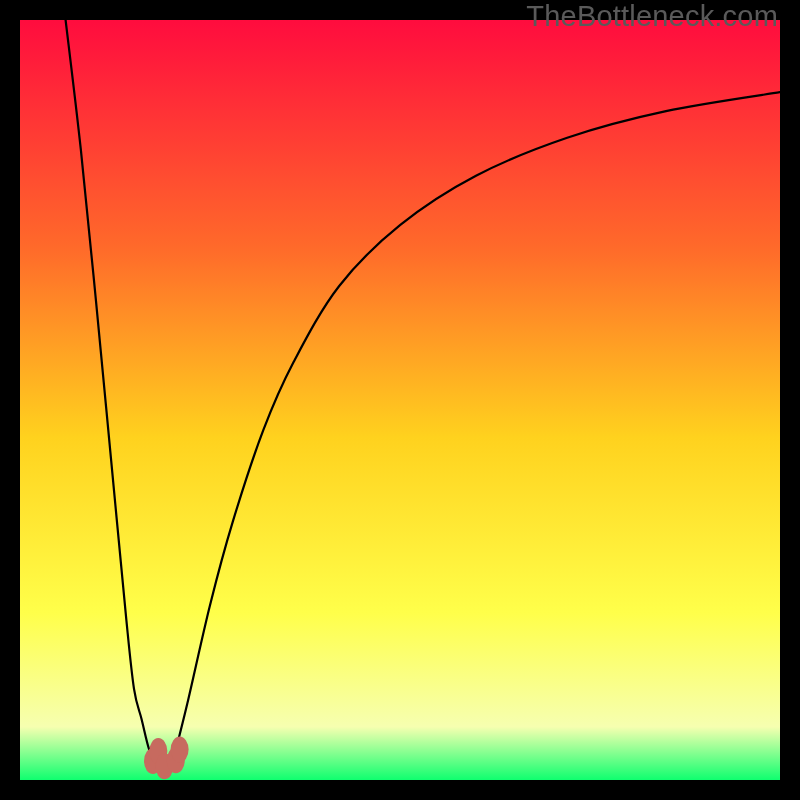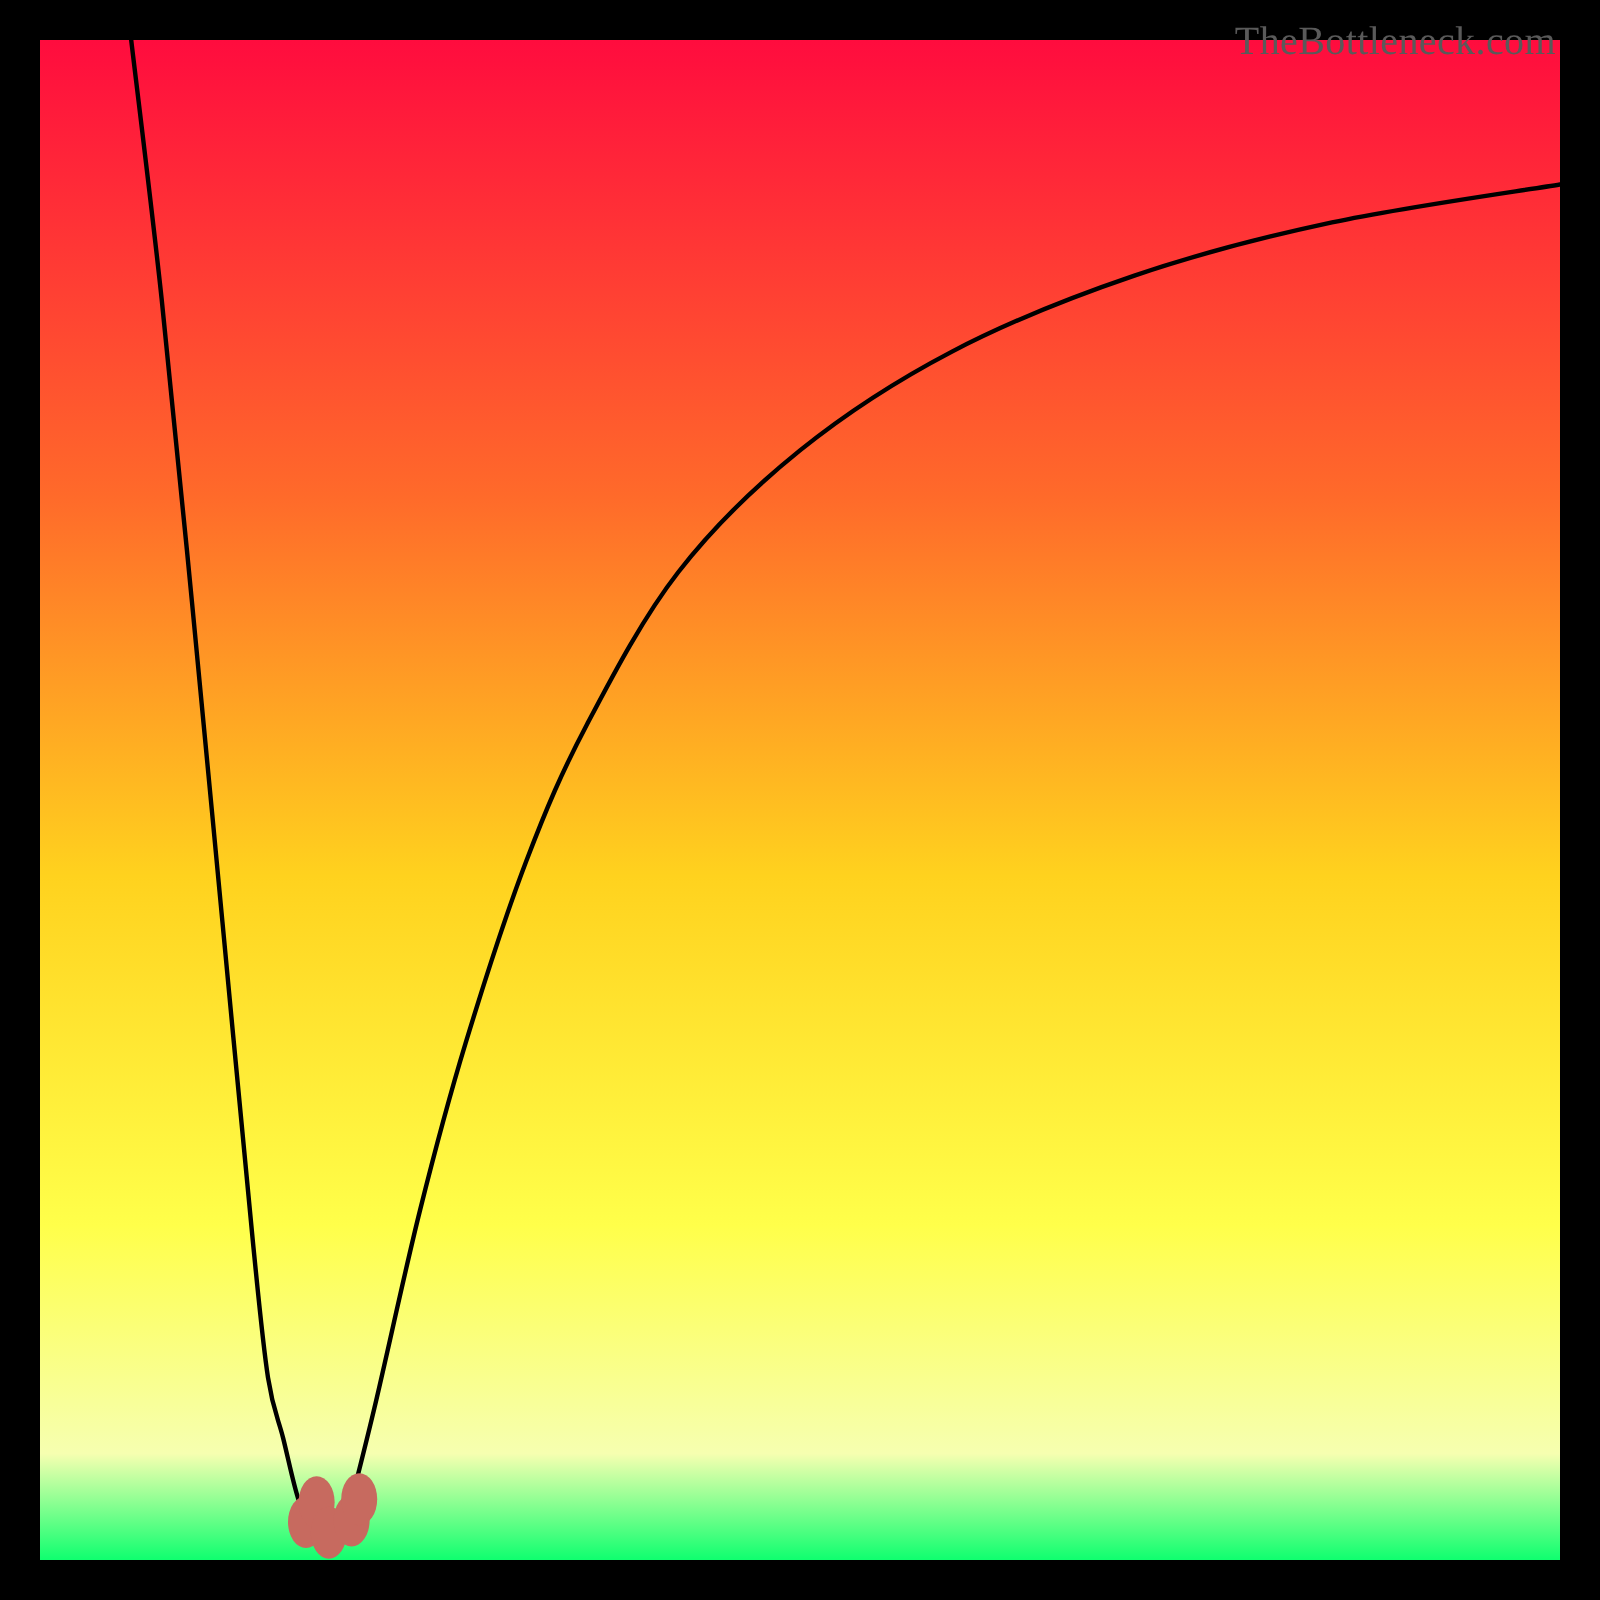--- a/index.html
+++ b/index.html
@@ -13,24 +13,24 @@
   .frame {
     position: absolute;
     left: 20px;
     top: 20px;
     width: 760px;
     height: 760px;
     background: #000;
   }
   .watermark {
     position: absolute;
-    top: 10px;
+    top: 0px;
     right: 22px;
-    font-family: Liberation Serif, serif;
-    font-size: 20px;
+    font-family: Liberation Sans, sans-serif;
+    font-size: 29px;
     color: #5a5a5a;
     letter-spacing: 0.2px;
     z-index: 20;
   }
   svg {
     display: block;
   }
 </style>
 </head>
 <body>

